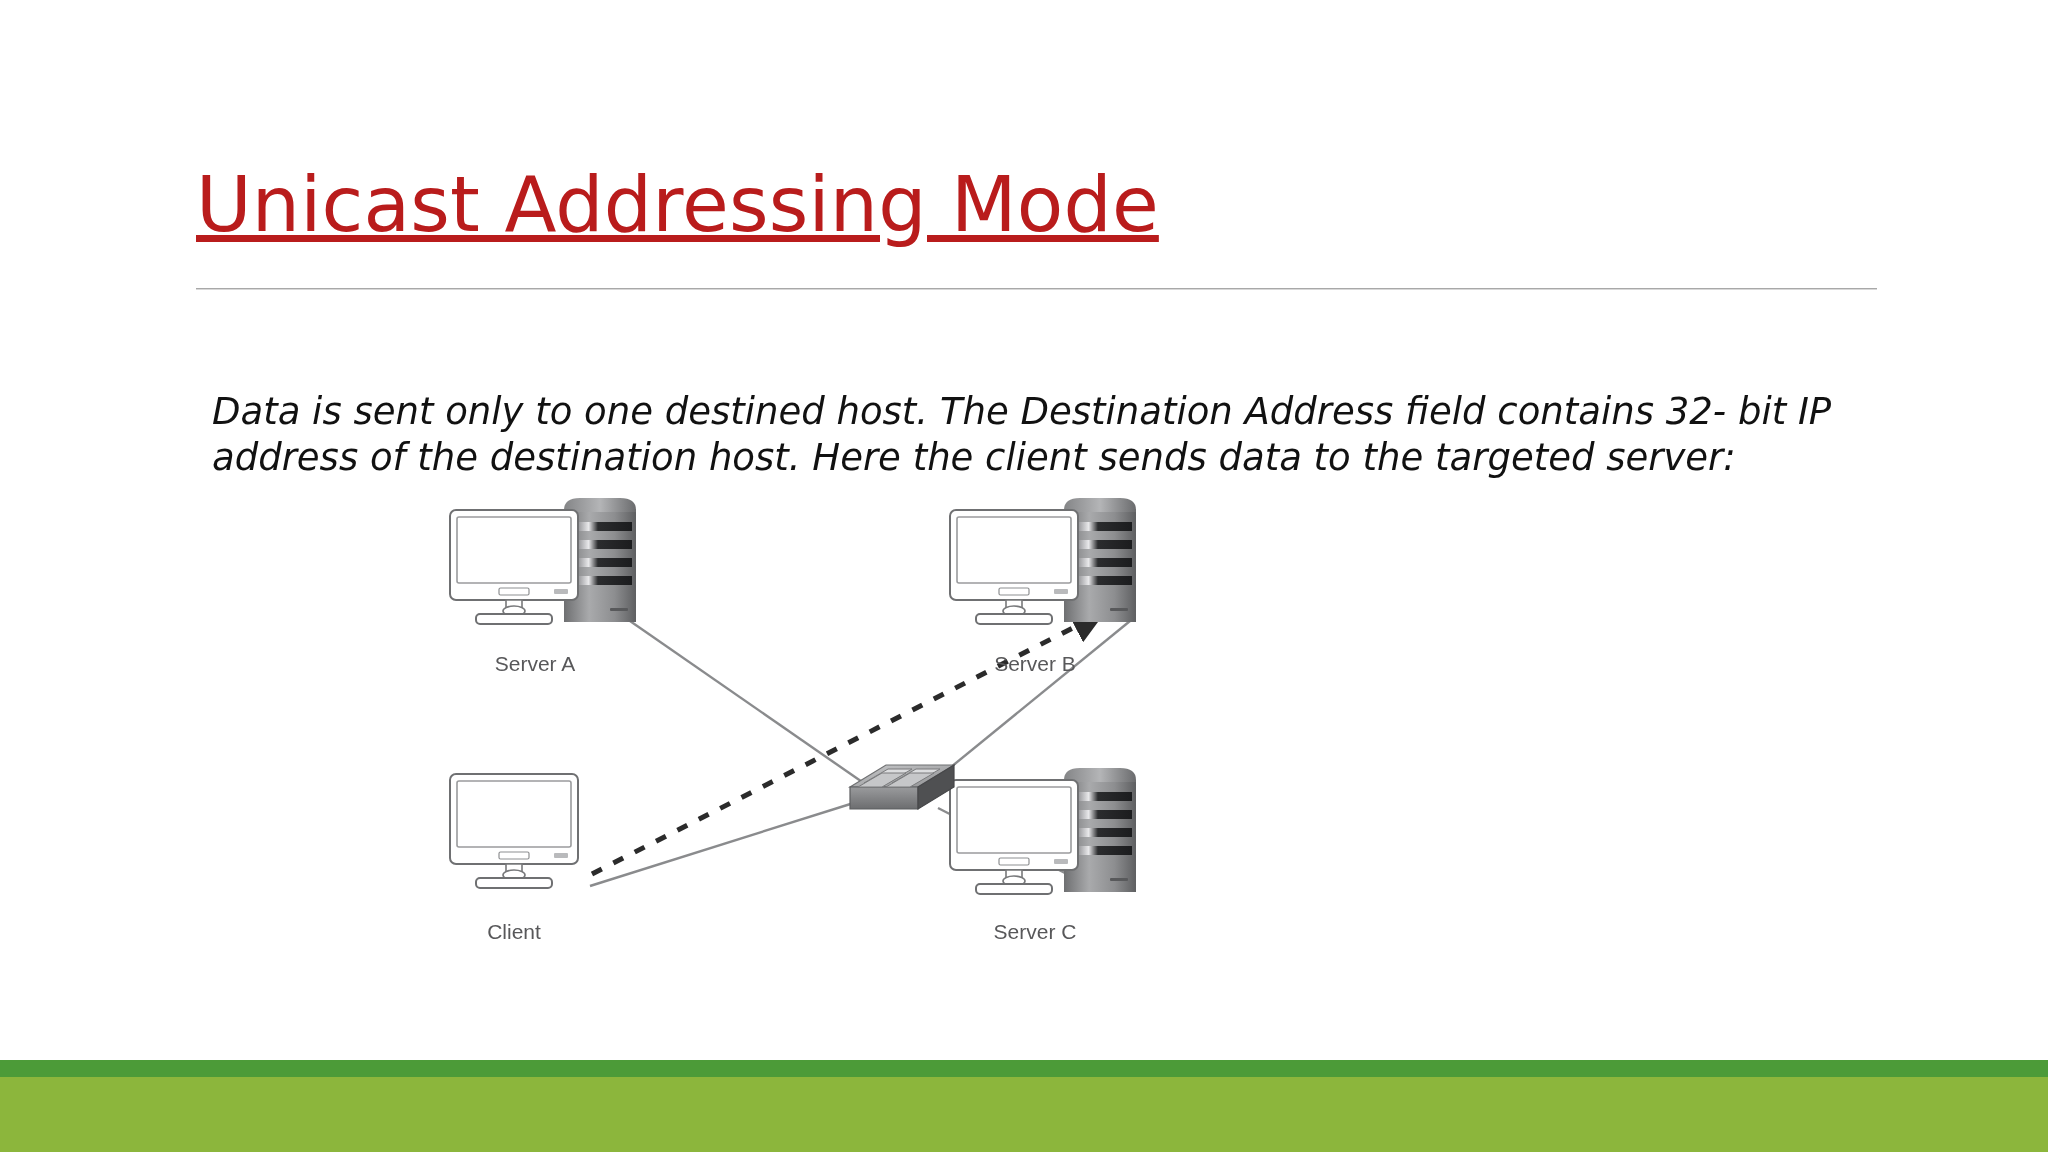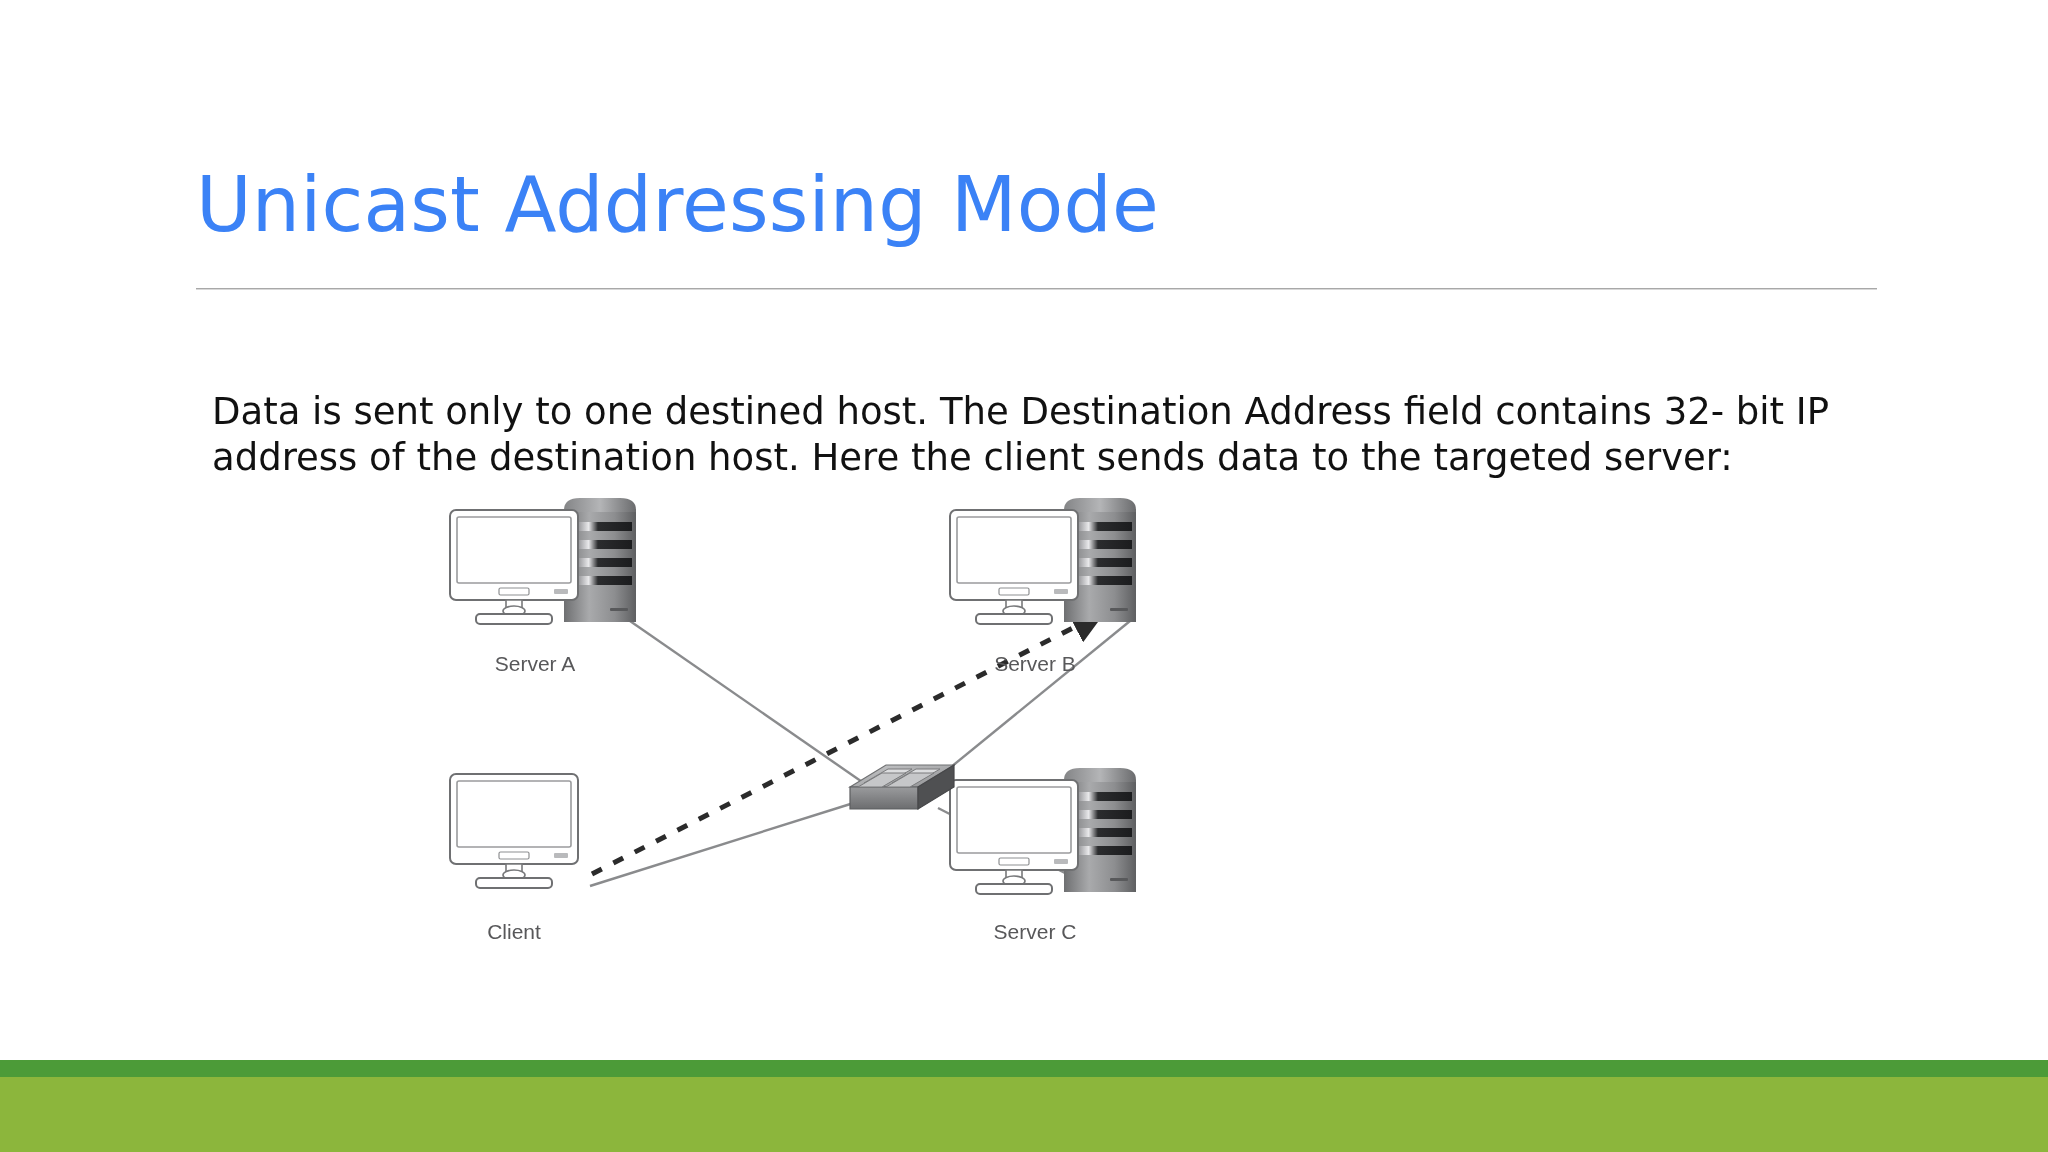--- a/index.html
+++ b/index.html
@@ -27,23 +27,24 @@
     position: absolute;
     left: 196px;
     top: 160px;
     width: 1680px;
   }
   #slide-title {
     font-family: "DejaVu Sans", sans-serif;
     font-size: 76px;
     line-height: 90px;
     font-weight: 400;
-    color: #3b82f6;
+    color: #b91c1c;
     letter-spacing: 0.2px;
     white-space: nowrap;
+    text-decoration: underline;
   }
   #title-rule {
     position: absolute;
     left: 196px;
     top: 288px;
     width: 1681px;
     height: 2px;
     background: linear-gradient(to bottom, #a8a8a8 0%, #a8a8a8 50%, #d8d8d8 50%, #d8d8d8 100%);
   }
 
@@ -53,20 +54,21 @@
     left: 212px;
     top: 352px;
     width: 1700px;
   }
   #body-text {
     font-family: "DejaVu Sans", sans-serif;
     font-size: 37px;
     line-height: 46px;
     color: #111111;
     text-align: left;
+    font-style: italic;
   }
 
   
   #diagram-wrap {
     position: absolute;
     left: 440px;
     top: 496px;
     width: 940px;
     height: 560px;
   }

